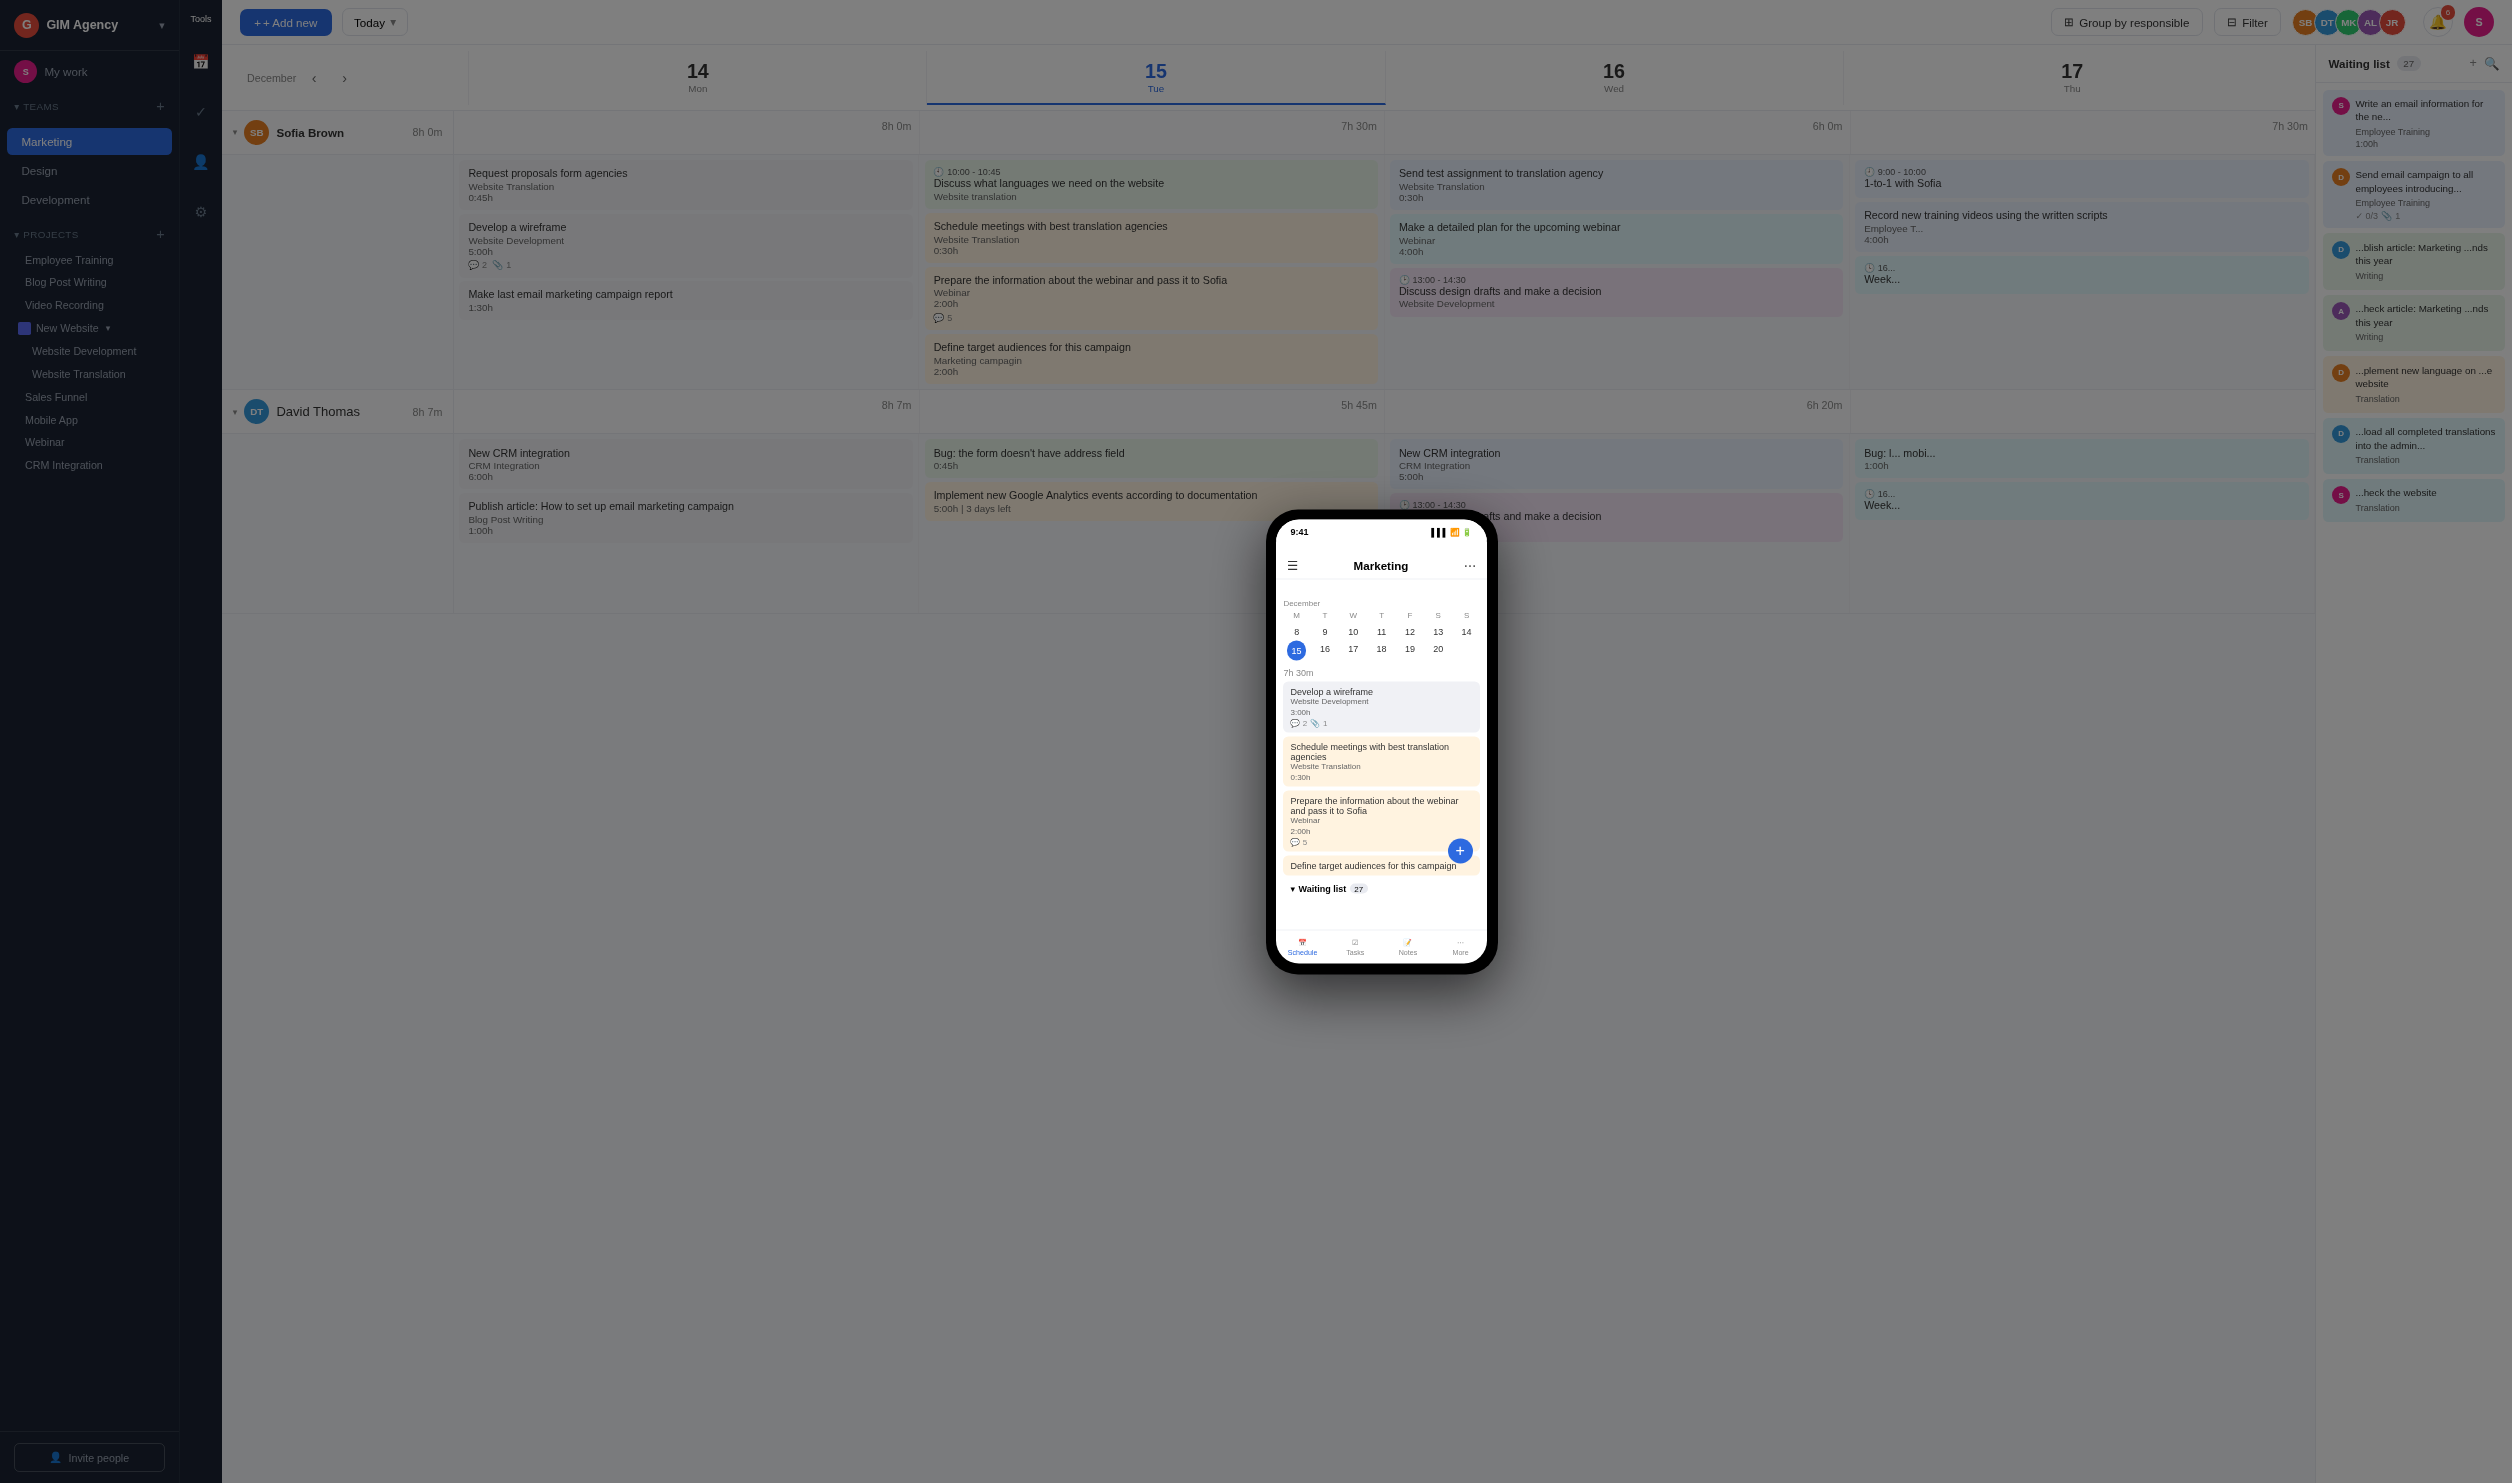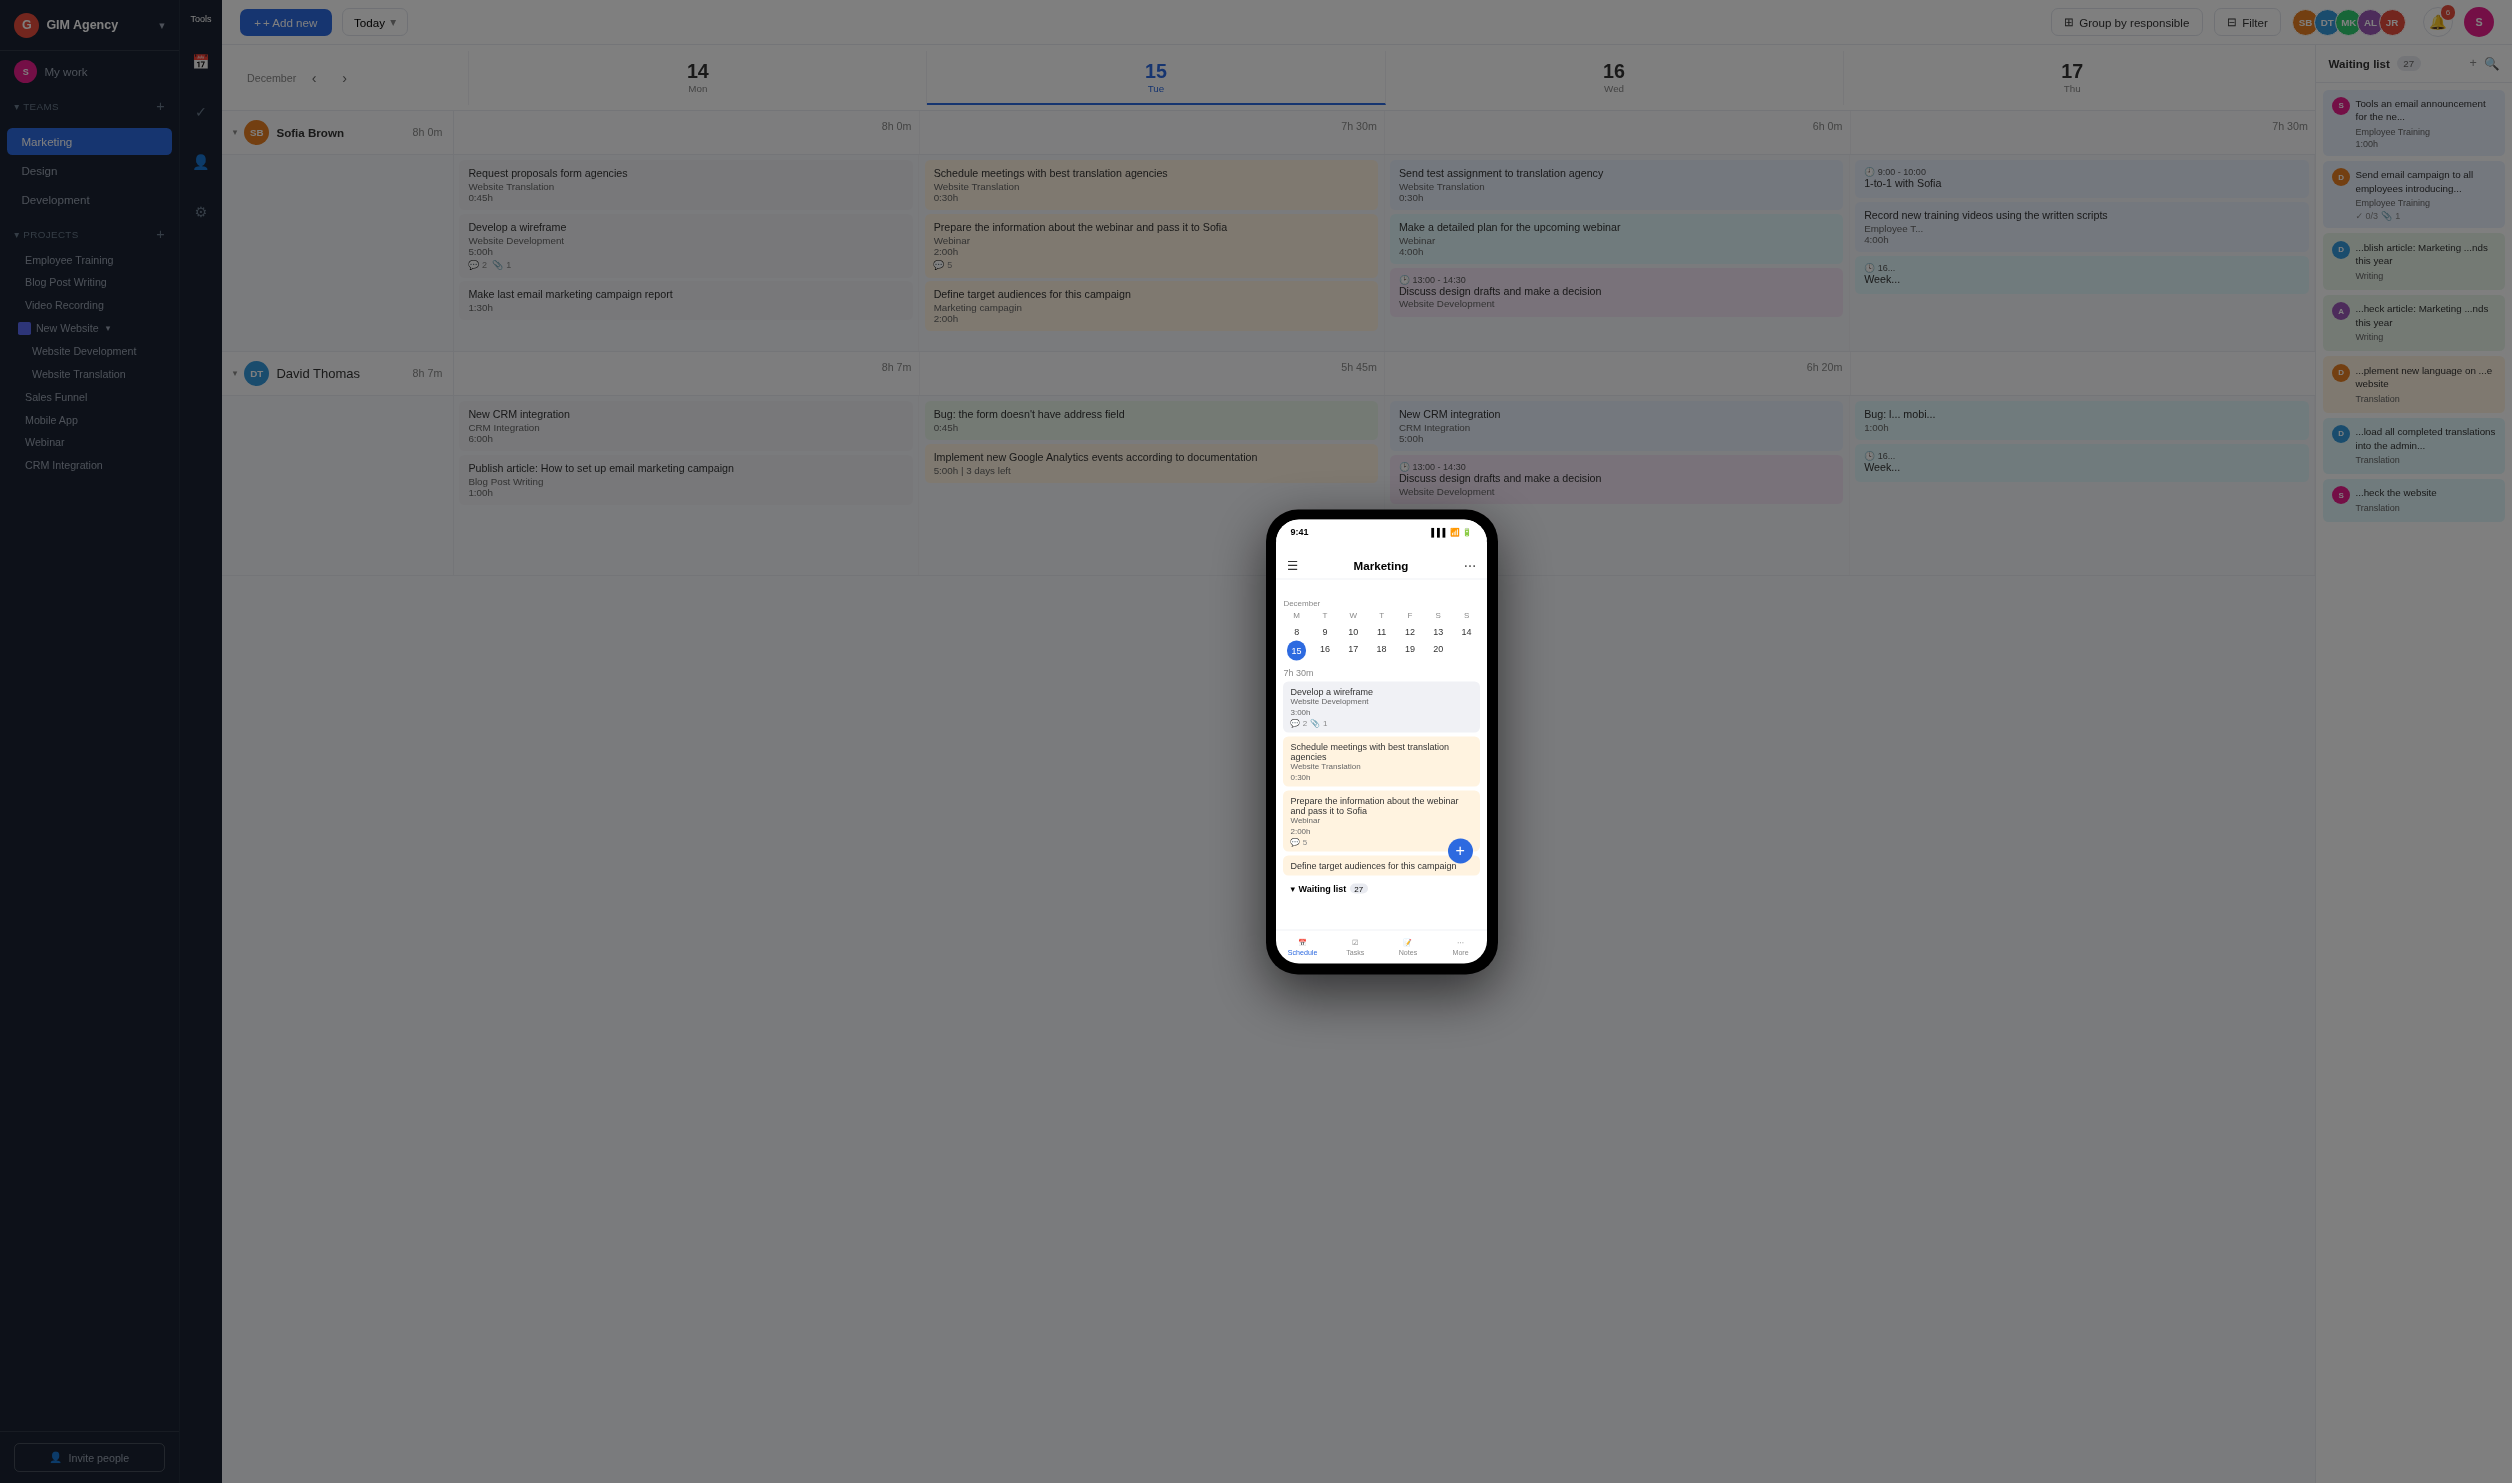--- a/index.html
+++ b/index.html
@@ -308,20 +308,25 @@
                   <span>📎 1</span>
                 </div>
               </div>
               <div class="task-card gray">
                 <div class="task-title">Make last email marketing campaign report</div>
                 <div class="task-time">1:30h</div>
               </div>
             </div>
 
             <div class="cal-cell">
+              <div class="task-card green">
+                <div class="task-time-label">🕙 10:00 - 10:45</div>
+                <div class="task-title">Discuss what languages we need on the website</div>
+                <div class="task-project">Website translation</div>
+              </div>
               <div class="task-card orange">
                 <div class="task-title">Schedule meetings with best translation agencies</div>
                 <div class="task-project">Website Translation</div>
                 <div class="task-time">0:30h</div>
               </div>
               <div class="task-card orange">
                 <div class="task-title">Prepare the information about the webinar and pass it to Sofia</div>
                 <div class="task-project">Webinar</div>
                 <div class="task-time">2:00h</div>
                 <div class="task-meta">
@@ -449,21 +454,21 @@
         <div class="waiting-actions">
           <span class="waiting-action">+</span>
           <span class="waiting-action">🔍</span>
         </div>
       </div>
       <div class="waiting-list">
         <div class="waiting-card blue">
           <div style="display:flex;align-items:flex-start;gap:5.4px;">
             <div class="wc-avatar" style="background:#e91e8c;">S</div>
             <div>
-              <div class="wc-title">Tools an email announcement for the ne...</div>
+              <div class="wc-title">Write an email information for the ne...</div>
               <div class="wc-project">Employee Training</div>
               <div class="wc-time">1:00h</div>
             </div>
           </div>
         </div>
         <div class="waiting-card blue">
           <div style="display:flex;align-items:flex-start;gap:5.4px;">
             <div class="wc-avatar" style="background:#e67e22;">D</div>
             <div>
               <div class="wc-title">Send email campaign to all employees introducing...</div>

